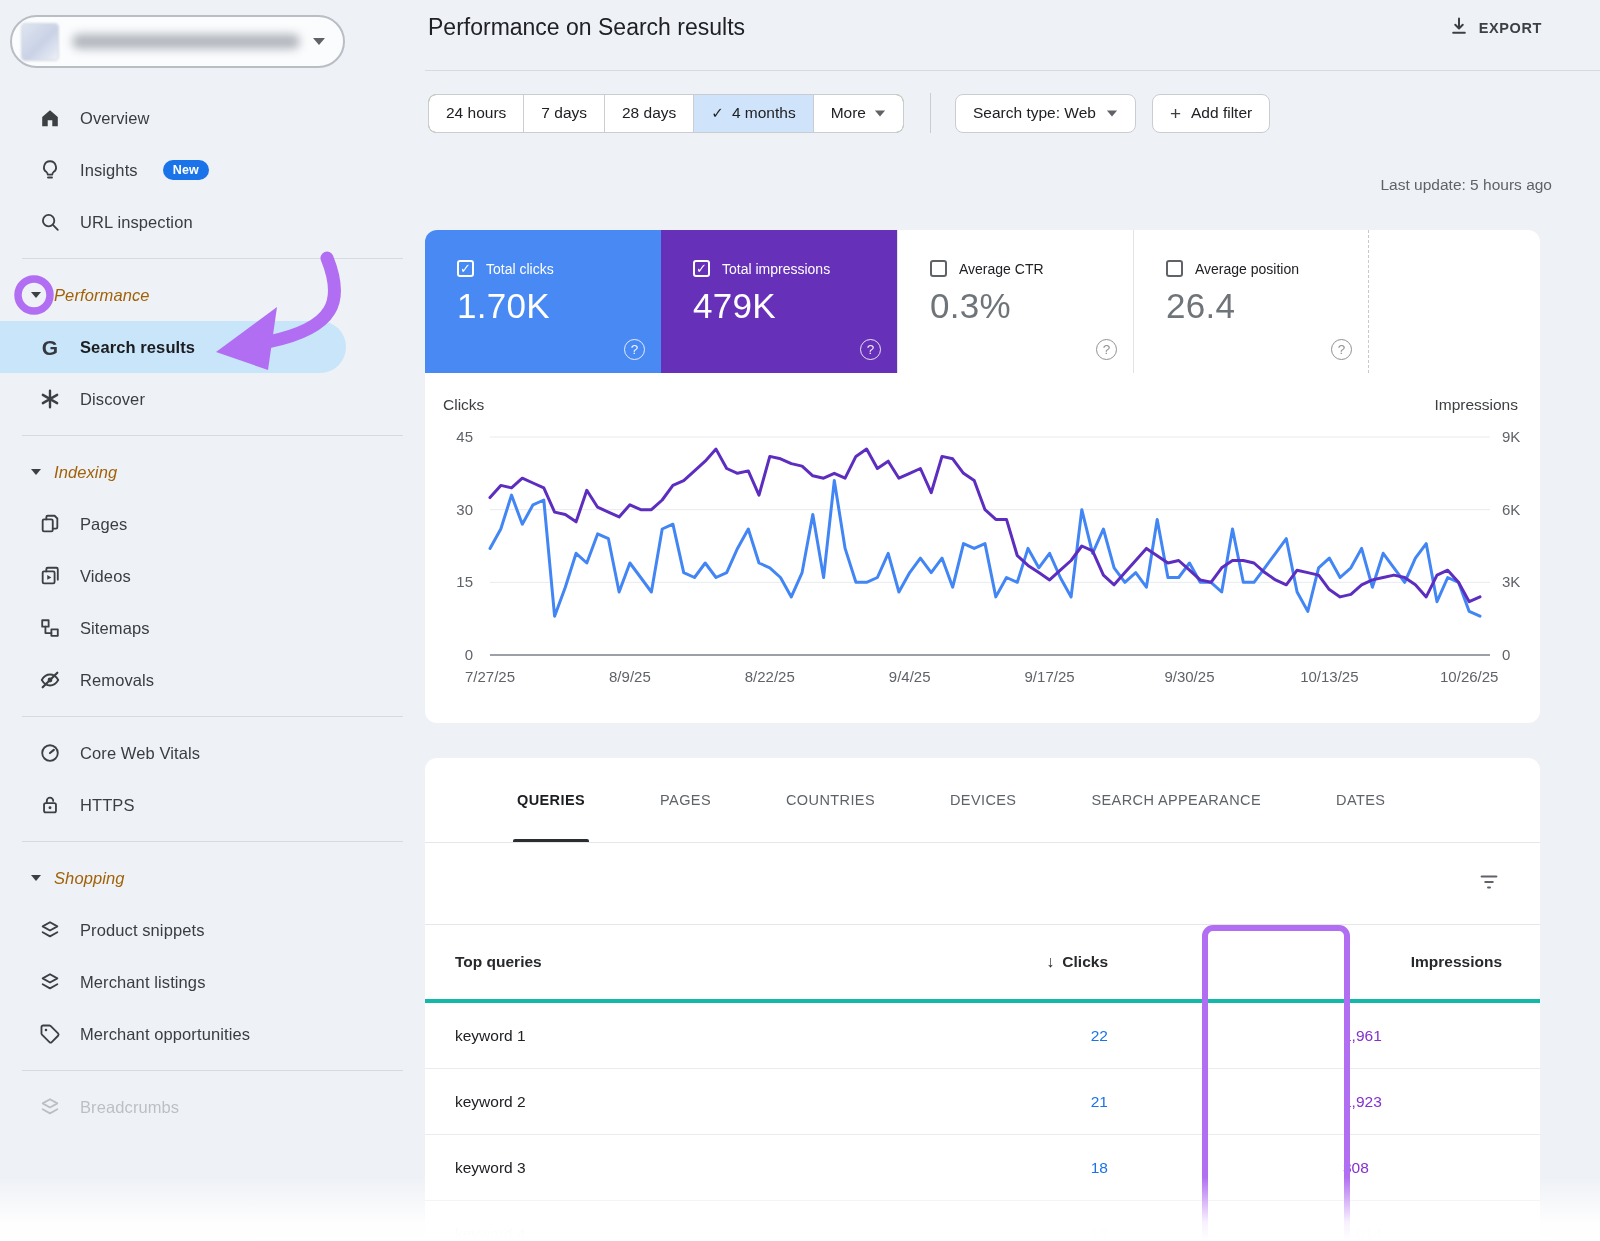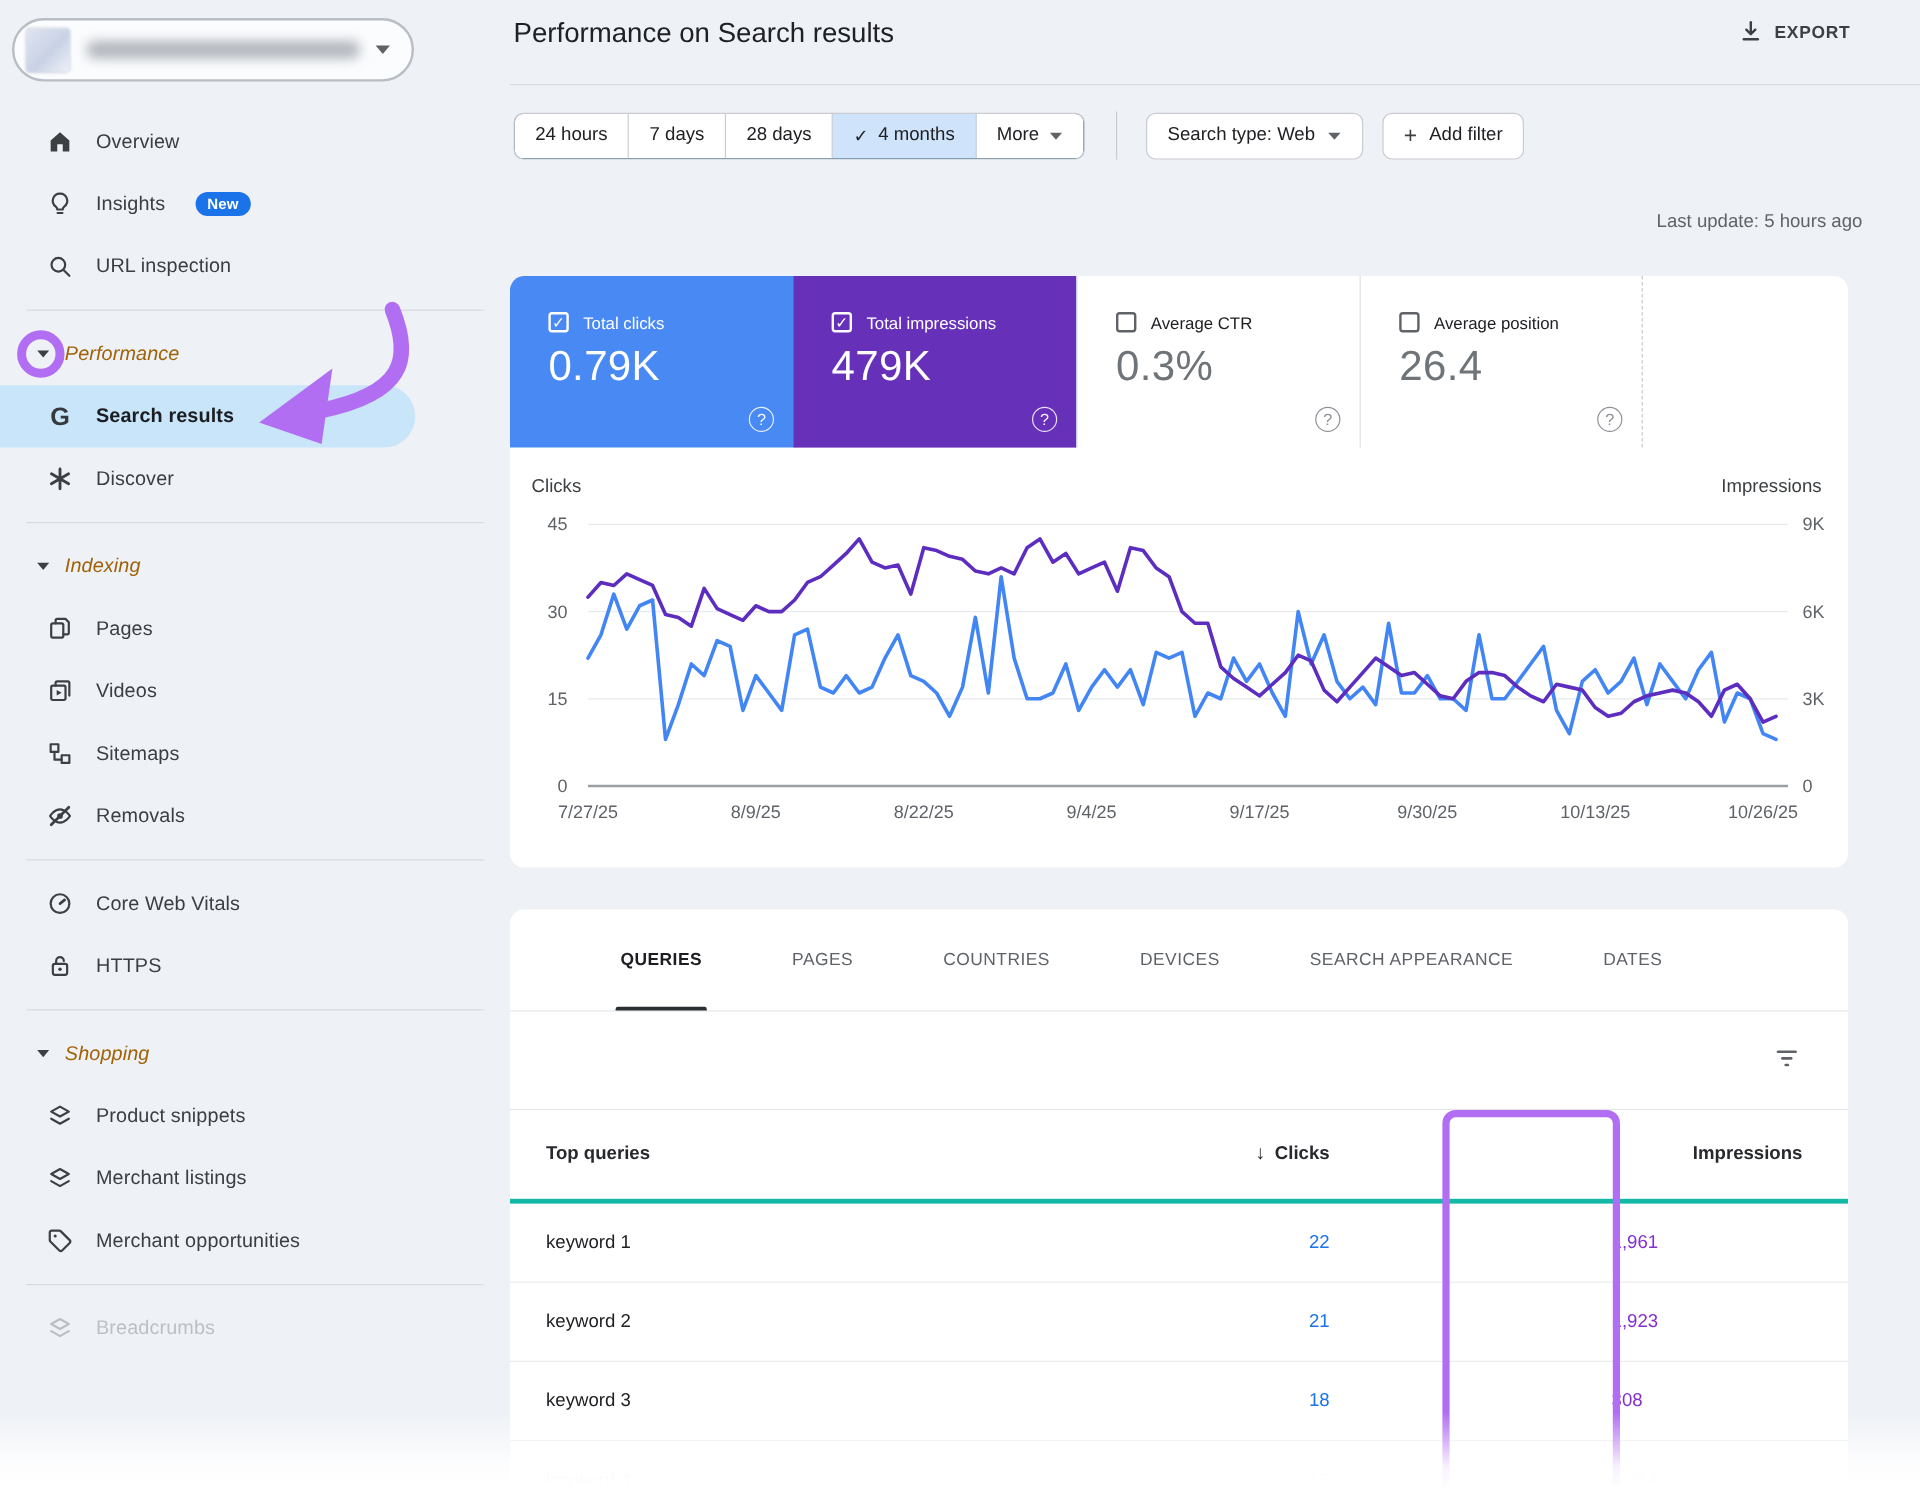--- a/index.html
+++ b/index.html
@@ -39,21 +39,21 @@
     border-right:5.5px solid transparent; border-top:6.5px solid #3c4043; }
   .faded-row { opacity:.28; }
 
   
   #page-title { position:absolute; left:428px; top:14px; font-size:23px; color:#202124; }
   #export-btn { position:absolute; top:16px; right:58px; display:flex; align-items:center; gap:10px;
     font-size:14.5px; font-weight:bold; letter-spacing:.6px; color:#3c4043; cursor:pointer; }
   #header-divider { position:absolute; left:425px; top:70px; right:0; height:1px; background:#d7dade; }
 
   #toolbar { position:absolute; left:428px; top:93px; display:flex; align-items:center; }
-  #date-group { display:flex; border:1px solid #c9ccd1; border-radius:8px; overflow:hidden; background:#0c4a6e; height:39px; }
+  #date-group { display:flex; border:1px solid #c9ccd1; border-radius:8px; overflow:hidden; background:#4d7c0f; height:39px; }
   .chip { display:flex; align-items:center; gap:8px; padding:0 17px; font-size:15.5px; color:#202124;
     border-right:1px solid #c9ccd1; cursor:pointer; background:#fff; white-space:nowrap; }
   .chip:last-child { border-right:none; }
   .chip.selected { background:var(--selected-chip,#cfe4fa); }
   .chip .check { font-size:15px; }
   .v-divider { width:1px; height:40px; background:#c9ccd1; margin:0 24px 0 26px; }
   .pill-btn { display:flex; align-items:center; gap:10px; height:39px; padding:0 17px;
     border:1px solid #c9ccd1; border-radius:8px; background:#fff; font-size:15.5px; color:#202124;
     cursor:pointer; white-space:nowrap; }
   .plus { font-size:19px; line-height:1; color:#3c4043; }
@@ -336,21 +336,21 @@
 </div>
 <div id="last-update">Last update: 5 hours ago</div>
 
 <div id="panel-chart">
   <div id="cards-row">
       <div class="mcard blue">
         <div class="crow">
       <span class="cbox">✓</span>
       <span class="clabel">Total clicks</span>
         </div>
-    <div class="cvalue">0.79K</div>
+    <div class="cvalue">1.70K</div>
     <span class="qmark">?</span>
       </div>
       <div class="mcard purple">
         <div class="crow">
       <span class="cbox">✓</span>
       <span class="clabel">Total impressions</span>
         </div>
     <div class="cvalue">479K</div>
     <span class="qmark">?</span>
       </div>

